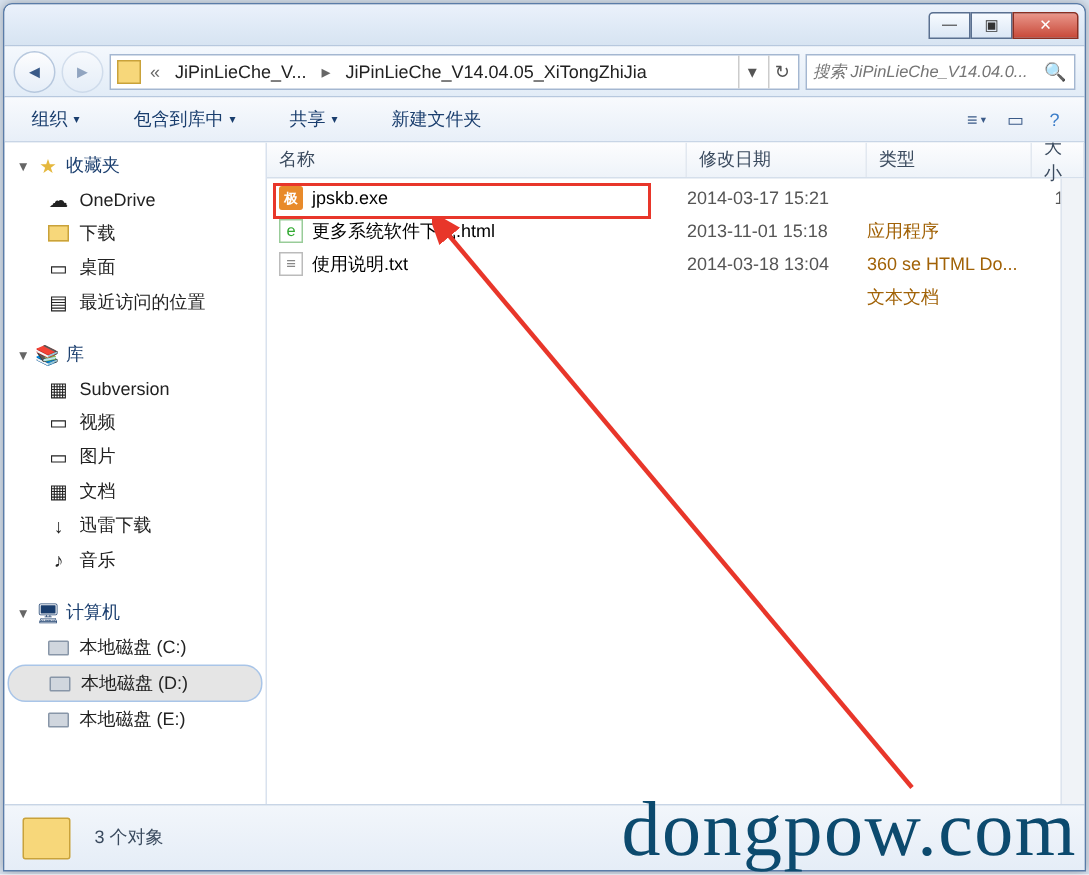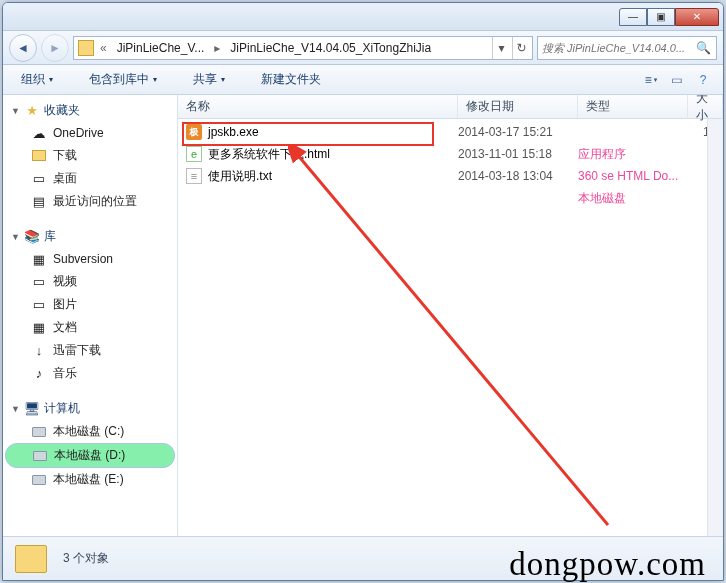--- a/index.html
+++ b/index.html
@@ -24,50 +24,50 @@
 .toolbar { height: 30px; background: linear-gradient(#f8fafd,#e8eff8); border-bottom: 1px solid #c8d5e6; display: flex; align-items: center; padding: 0 8px; gap: 16px; }
 .tool-item { padding: 4px 10px; color: #1a3e6e; display: flex; align-items: center; gap: 4px; }
 .tool-item .caret { font-size: 8px; }
 .tool-right { margin-left: auto; display: flex; gap: 2px; }
 .tool-right .ico { width: 24px; height: 22px; border: 1px solid transparent; display: flex; align-items: center; justify-content: center; color: #3a5a88; }
 .body { flex: 1; display: flex; overflow: hidden; }
 .sidebar { width: 175px; background: #fff; border-right: 1px solid #d9e2ee; overflow-y: auto; padding: 4px 0; }
 .tree-group { margin-bottom: 12px; }
 .tree-head { display: flex; align-items: center; padding: 3px 4px 3px 8px; gap: 4px; color: #1a3e6e; font-weight: 400; }
 .tree-item { display: flex; align-items: center; padding: 3px 4px 3px 28px; gap: 6px; color: #222; }
-.tree-item.selected { background: #86efac; border: 1px solid #a9c5e8; border-radius: 12px; margin: 0 2px; padding-left: 26px; }
+.tree-item.selected { background: #e5e5e5; border: 1px solid #a9c5e8; border-radius: 12px; margin: 0 2px; padding-left: 26px; }
 .exp { width: 9px; height: 9px; color: #666; font-size: 9px; display: inline-flex; align-items: center; justify-content: center; }
 .tree-ico { width: 16px; height: 16px; display: inline-flex; align-items: center; justify-content: center; font-size: 13px; }
 .ico-star { color: #e5b83e; }
 .ico-folder { background: #f7d77a; border: 1px solid #c9a23a; width: 14px; height: 11px; }
 .ico-drive { background: #d0d6de; border: 1px solid #8896a8; width: 14px; height: 10px; border-radius: 1px; }
 .ico-lib { color: #5a8fd6; }
 .main { flex: 1; background: #fff; display: flex; flex-direction: column; position: relative; }
 .cols { height: 24px; background: linear-gradient(#fdfdfe,#eef3f9); border-bottom: 1px solid #d5dfeb; display: flex; align-items: center; color: #3a4a5e; }
 .col { padding: 0 8px; border-right: 1px solid #e2e8f0; height: 100%; display: flex; align-items: center; }
 .col.name { width: 280px; }
 .col.date { width: 120px; }
 .col.type { width: 110px; }
 .col.size { flex: 1; }
 .filelist { flex: 1; overflow: auto; padding-top: 2px; }
 .file-row { display: flex; align-items: center; height: 22px; padding-left: 8px; }
 .file-row .fname { width: 272px; display: flex; align-items: center; gap: 6px; }
 .file-row .fdate { width: 120px; color: #555; }
-.file-row .ftype { width: 110px; color: #ec4899; margin-top: 44px; }
+.file-row .ftype { width: 110px; color: #a16207; margin-top: 44px; }
 .file-row .fsize { flex: 1; color: #555; text-align: right; padding-right: 10px; }
 .file-ico { width: 16px; height: 16px; display: inline-flex; align-items: center; justify-content: center; font-size: 11px; }
 .ico-exe { background: #e88a2a; color: #fff; font-weight: bold; font-size: 9px; border-radius: 2px; }
 .ico-html { background: #fff; border: 1px solid #9c9; color: #3a3; }
 .ico-txt { background: #fff; border: 1px solid #bbb; color: #888; }
 .highlight-box { position: absolute; border: 2px solid #e8362a; pointer-events: none; }
 .arrow-svg { position: absolute; pointer-events: none; }
 .statusbar { height: 44px; background: linear-gradient(#f2f6fb,#e5edf7); border-top: 1px solid #c8d5e6; display: flex; align-items: center; padding: 0 12px; gap: 16px; }
 .status-ico { width: 32px; height: 28px; background: #f7d77a; border: 1px solid #c9a23a; border-radius: 2px; }
 .status-txt { color: #3a4a5e; }
-.watermark { position: absolute; right: 20px; bottom: 0px; font-family: Georgia, serif; font-size: 33px; color: #000000; letter-spacing: 1px; pointer-events: none; font-weight: 400; }
+.watermark { position: absolute; right: 8px; bottom: 0px; font-family: Georgia, serif; font-size: 52px; color: #0c4a6e; letter-spacing: 1px; pointer-events: none; font-weight: 400; }
 .scrolltrack { position: absolute; right: 0; top: 24px; bottom: 0; width: 16px; background: #f0f3f7; border-left: 1px solid #dde4ee; }
 </style>
 </head>
 <body>
 
 <div class="window">
 
   <div class="titlebar">
     <div class="win-btns">
       <div class="win-btn min">—</div>
@@ -235,21 +235,21 @@
             <div class="fdate">2013-11-01 15:18</div>
             <div class="ftype">360 se HTML Do...</div>
             <div class="fsize"></div>
           </div>
           <div class="file-row">
             <div class="fname">
               <span class="file-ico ico-txt">≡</span>
               <span>使用说明.txt</span>
             </div>
             <div class="fdate">2014-03-18 13:04</div>
-            <div class="ftype">本地磁盘</div>
+            <div class="ftype">文本文档</div>
             <div class="fsize"></div>
           </div>
         </div>
 
       <div class="highlight-box" style="left:4px; top:27px; width:252px; height:24px;"></div>
       <svg class="arrow-svg" style="left:110px; top:50px;" width="340" height="390">
         <defs>
             <marker id="ah" markerWidth="10" markerHeight="10" refX="2" refY="3" orient="auto">
               <path d="M0,0 L0,6 L8,3 z" fill="#e8362a"></path>
             </marker>

